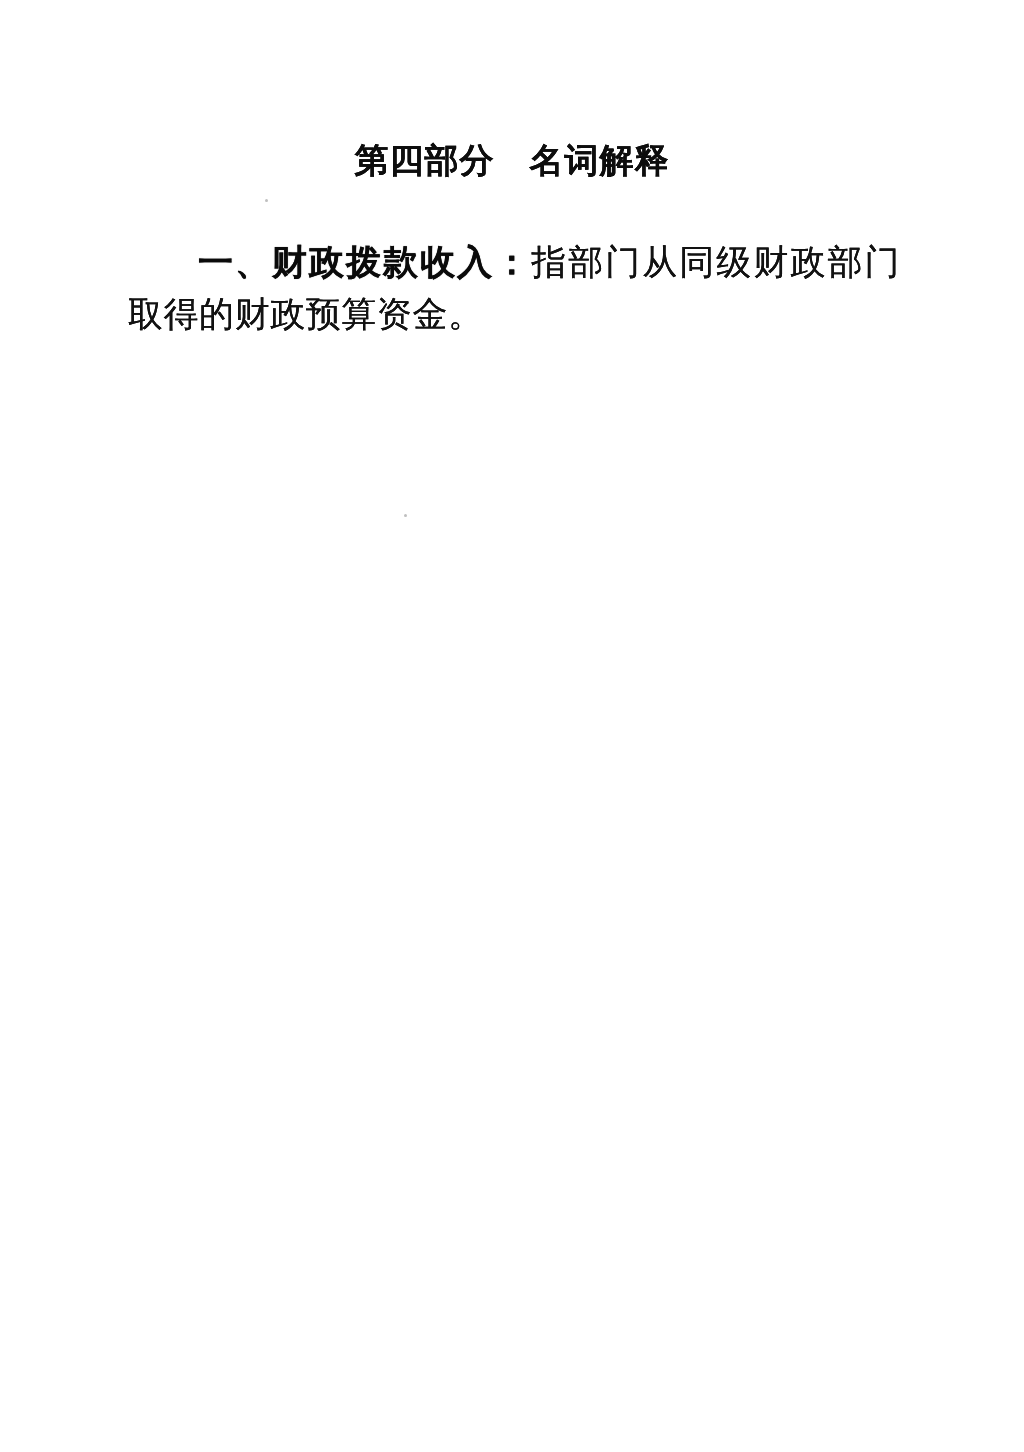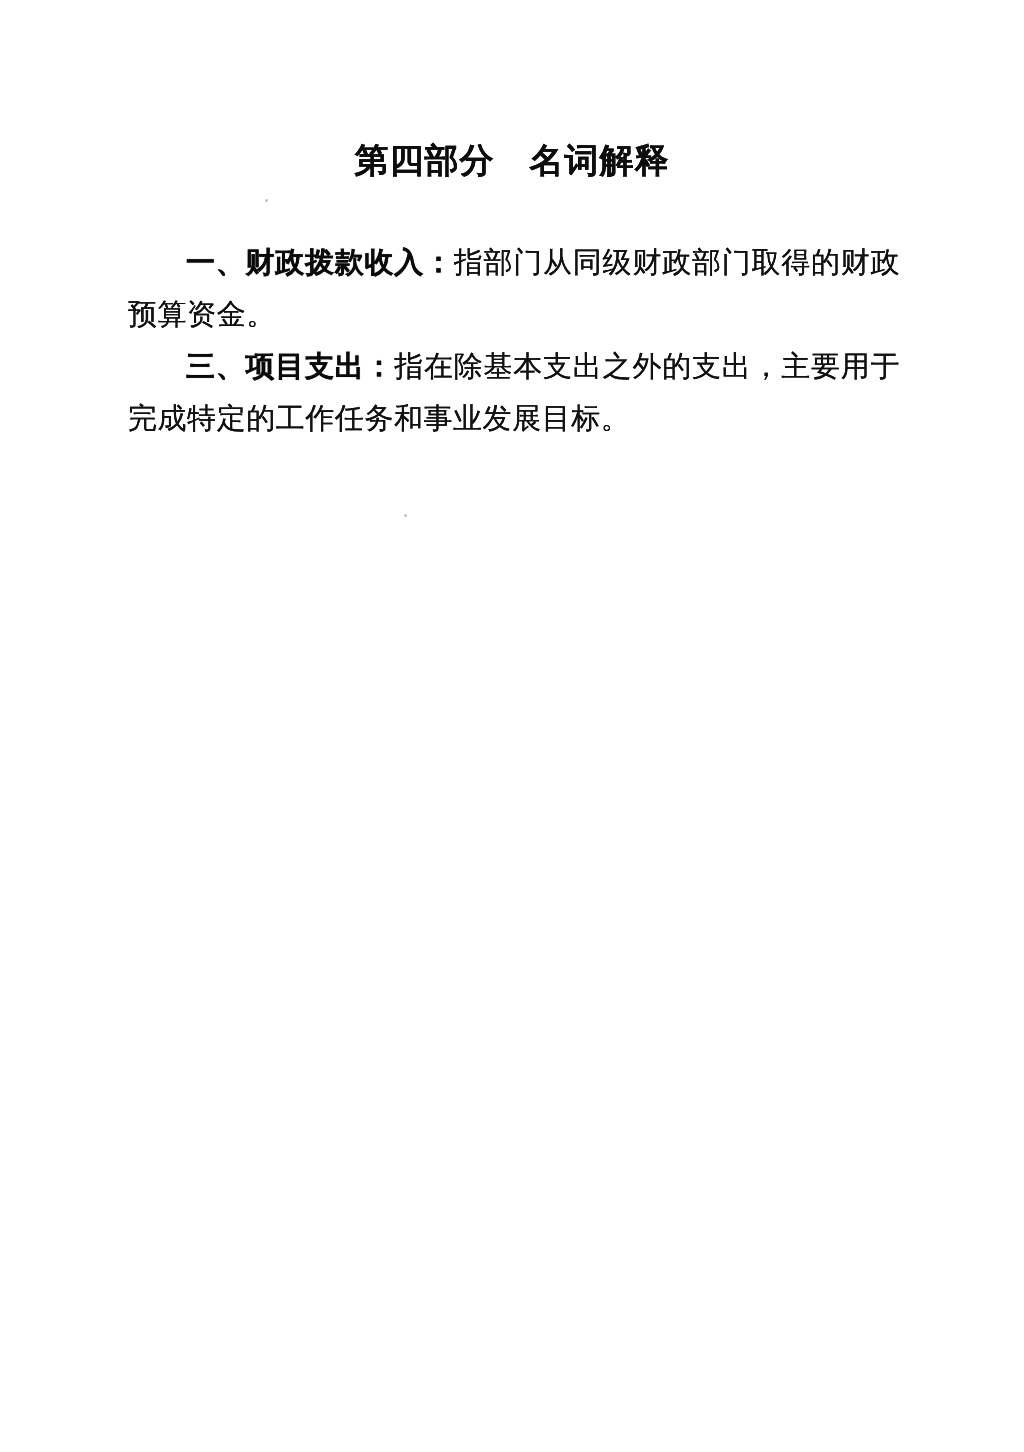--- a/index.html
+++ b/index.html
@@ -25,21 +25,21 @@
     line-height: 48px;
     letter-spacing: 1px;
     color: #0d0d0d;
     text-shadow: 0 0 0.6px #000;
   }
   .doc-body {
     position: absolute;
     top: 236px;
     left: 128px;
     width: 772px;
-    font-size: 29px;
+    font-size: 35px;
     line-height: 52px;
     letter-spacing: 0.55px;
     text-align: justify;
     text-justify: inter-character;
     color: #121212;
     text-shadow: 0 0 0.4px #000;
   }
   .doc-body p {
     margin: 0;
     text-indent: 2em;
@@ -75,23 +75,20 @@
 
   <div class="doc-title">第四部分　名词解释</div>
 
   <div class="doc-body">
 
     <p>
       <span class="term">一、财政拨款收入：</span><span>指部门从同级财政部门取得的财政预算资金。</span>
     </p>
 
 
-    <p>
-      <span class="term">三、项目支出：</span><span>指在除基本支出之外的支出，主要用于完成特定的工作任务和事业发展目标。</span>
-    </p>
 
 
 
   </div>
 
   <div class="page-number">39</div>
 
   <div class="speck speck-1"></div>
   <div class="speck speck-2"></div>
 

